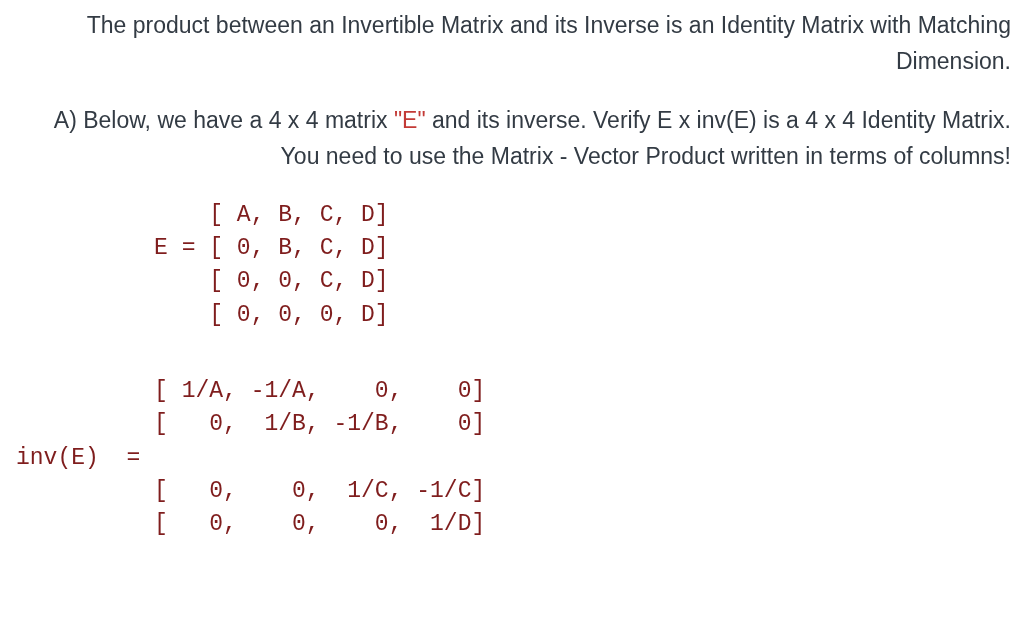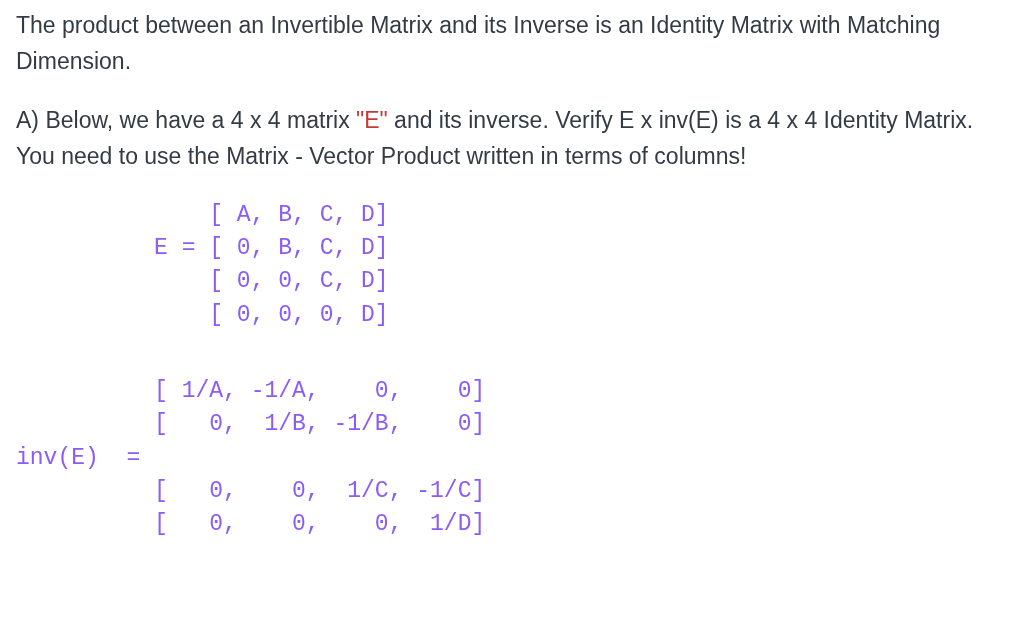--- a/index.html
+++ b/index.html
@@ -12,29 +12,30 @@
     height: 636px;
     box-sizing: border-box;
     padding: 8px 16px 16px 16px;
     font-family: "Segoe UI", "Helvetica Neue", Arial, sans-serif;
     color: #333b44;
     font-size: 23px;
     line-height: 1.55;
   }
   .para {
     margin: 0 0 24px 0;
+    text-align: right;
   }
   .em-red {
     color: #c33a36;
   }
   .math-block {
     white-space: pre;
     font-family: "Courier New", Courier, monospace;
     font-size: 23px;
-    color: #8b5cf6;
+    color: #7f1d1d;
     line-height: 1.45;
     margin-top: 10px;
   }
   .math-block + .math-block {
     margin-top: 43px;
   }
 </style>
 </head>
 <body>
 

